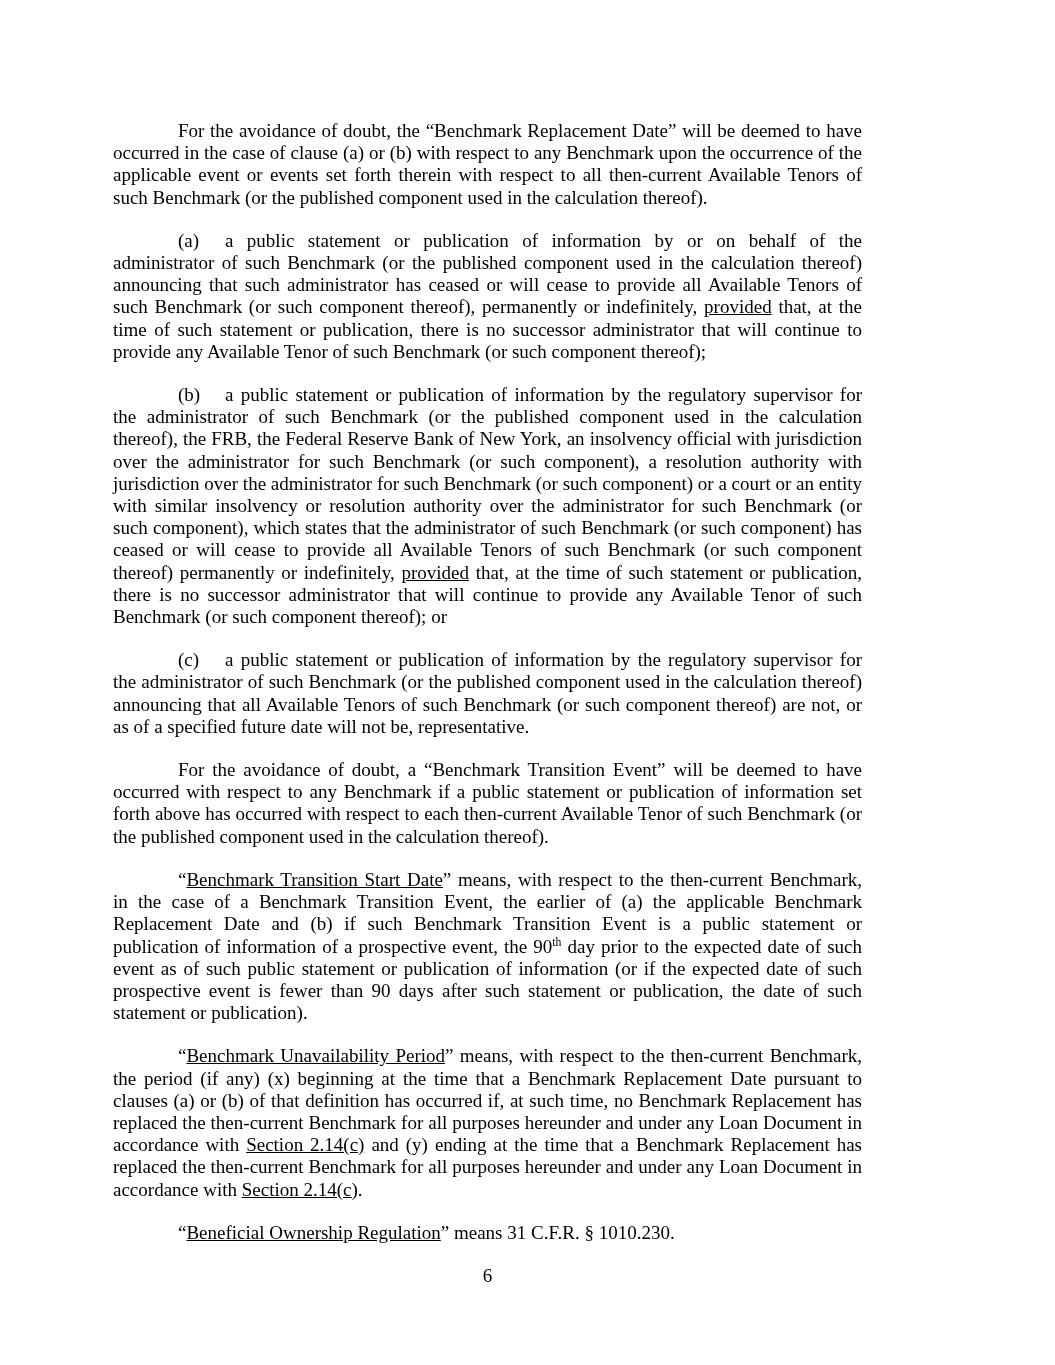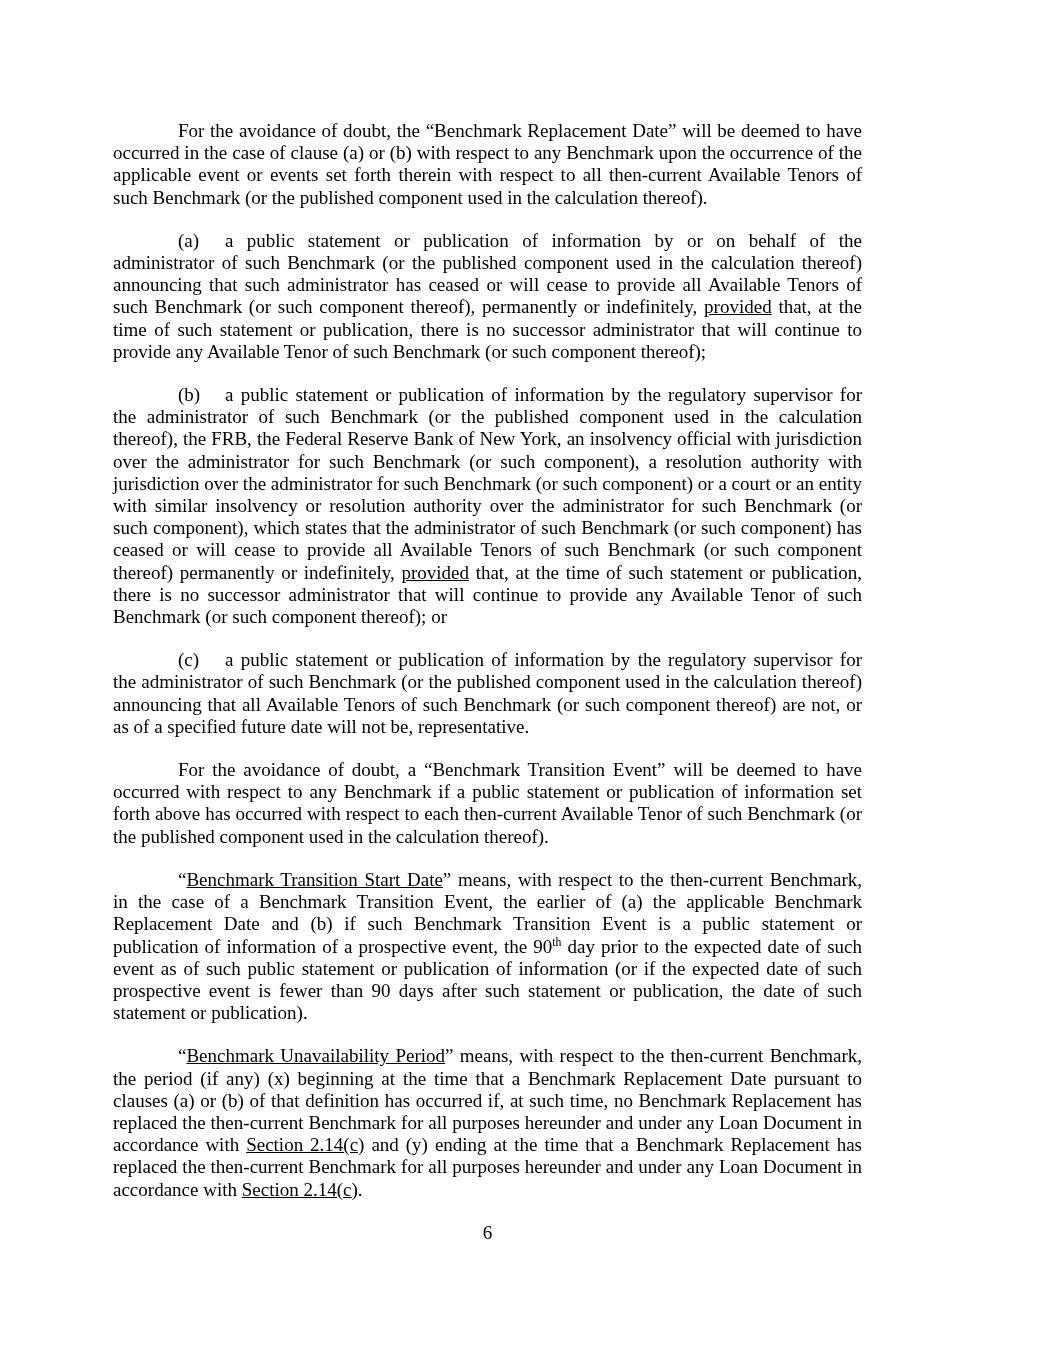--- a/index.html
+++ b/index.html
@@ -49,15 +49,16 @@
 
 <div class="page">
   <div>
       <p class="para"><span>For the avoidance of doubt, the “Benchmark Replacement Date” will be deemed to have occurred in the case of clause (a) or (b) with respect to any Benchmark upon the occurrence of the applicable event or events set forth therein with respect to all then-current Available Tenors of such Benchmark (or the published component used in the calculation thereof).</span></p>
       <p class="para"><span class="clause-label">(a)</span><span>a public statement or publication of information by or on behalf of the administrator of such Benchmark (or the published component used in the calculation thereof) announcing that such administrator has ceased or will cease to provide all Available Tenors of such Benchmark (or such component thereof), permanently or indefinitely, </span><span class="u">provided</span><span> that, at the time of such statement or publication, there is no successor administrator that will continue to provide any Available Tenor of such Benchmark (or such component thereof);</span></p>
       <p class="para"><span class="clause-label">(b)</span><span>a public statement or publication of information by the regulatory supervisor for the administrator of such Benchmark (or the published component used in the calculation thereof), the FRB, the Federal Reserve Bank of New York, an insolvency official with jurisdiction over the administrator for such Benchmark (or such component), a resolution authority with jurisdiction over the administrator for such Benchmark (or such component) or a court or an entity with similar insolvency or resolution authority over the administrator for such Benchmark (or such component), which states that the administrator of such Benchmark (or such component) has ceased or will cease to provide all Available Tenors of such Benchmark (or such component thereof) permanently or indefinitely, </span><span class="u">provided</span><span> that, at the time of such statement or publication, there is no successor administrator that will continue to provide any Available Tenor of such Benchmark (or such component thereof); or</span></p>
       <p class="para"><span class="clause-label">(c)</span><span>a public statement or publication of information by the regulatory supervisor for the administrator of such Benchmark (or the published component used in the calculation thereof) announcing that all Available Tenors of such Benchmark (or such component thereof) are not, or as of a specified future date will not be, representative.</span></p>
       <p class="para"><span>For the avoidance of doubt, a “Benchmark Transition Event” will be deemed to have occurred with respect to any Benchmark if a public statement or publication of information set forth above has occurred with respect to each then-current Available Tenor of such Benchmark (or the published component used in the calculation thereof).</span></p>
       <p class="para"><span>“</span><span class="u">Benchmark Transition Start Date</span><span>” means, with respect to the then-current Benchmark, in the case of a Benchmark Transition Event, the earlier of (a) the applicable Benchmark Replacement Date and (b) if such Benchmark Transition Event is a public statement or publication of information of a prospective event, the 90</span><sup>th</sup><span> day prior to the expected date of such event as of such public statement or publication of information (or if the expected date of such prospective event is fewer than 90 days after such statement or publication, the date of such statement or publication).</span></p>
       <p class="para"><span>“</span><span class="u">Benchmark Unavailability Period</span><span>” means, with respect to the then-current Benchmark, the period (if any) (x) beginning at the time that a Benchmark Replacement Date pursuant to clauses (a) or (b) of that definition has occurred if, at such time, no Benchmark Replacement has replaced the then-current Benchmark for all purposes hereunder and under any Loan Document in accordance with </span><span class="u">Section 2.14(c)</span><span> and (y) ending at the time that a Benchmark Replacement has replaced the then-current Benchmark for all purposes hereunder and under any Loan Document in accordance with </span><span class="u">Section 2.14(c)</span><span>.</span></p>
+      <p class="para"><span>“</span><span class="u">Beneficial Ownership Regulation</span><span>” means 31 C.F.R. § 1010.230.</span></p>
     </div>
   <div class="para page-number">6</div>
 </div>
 
 </body></html>

